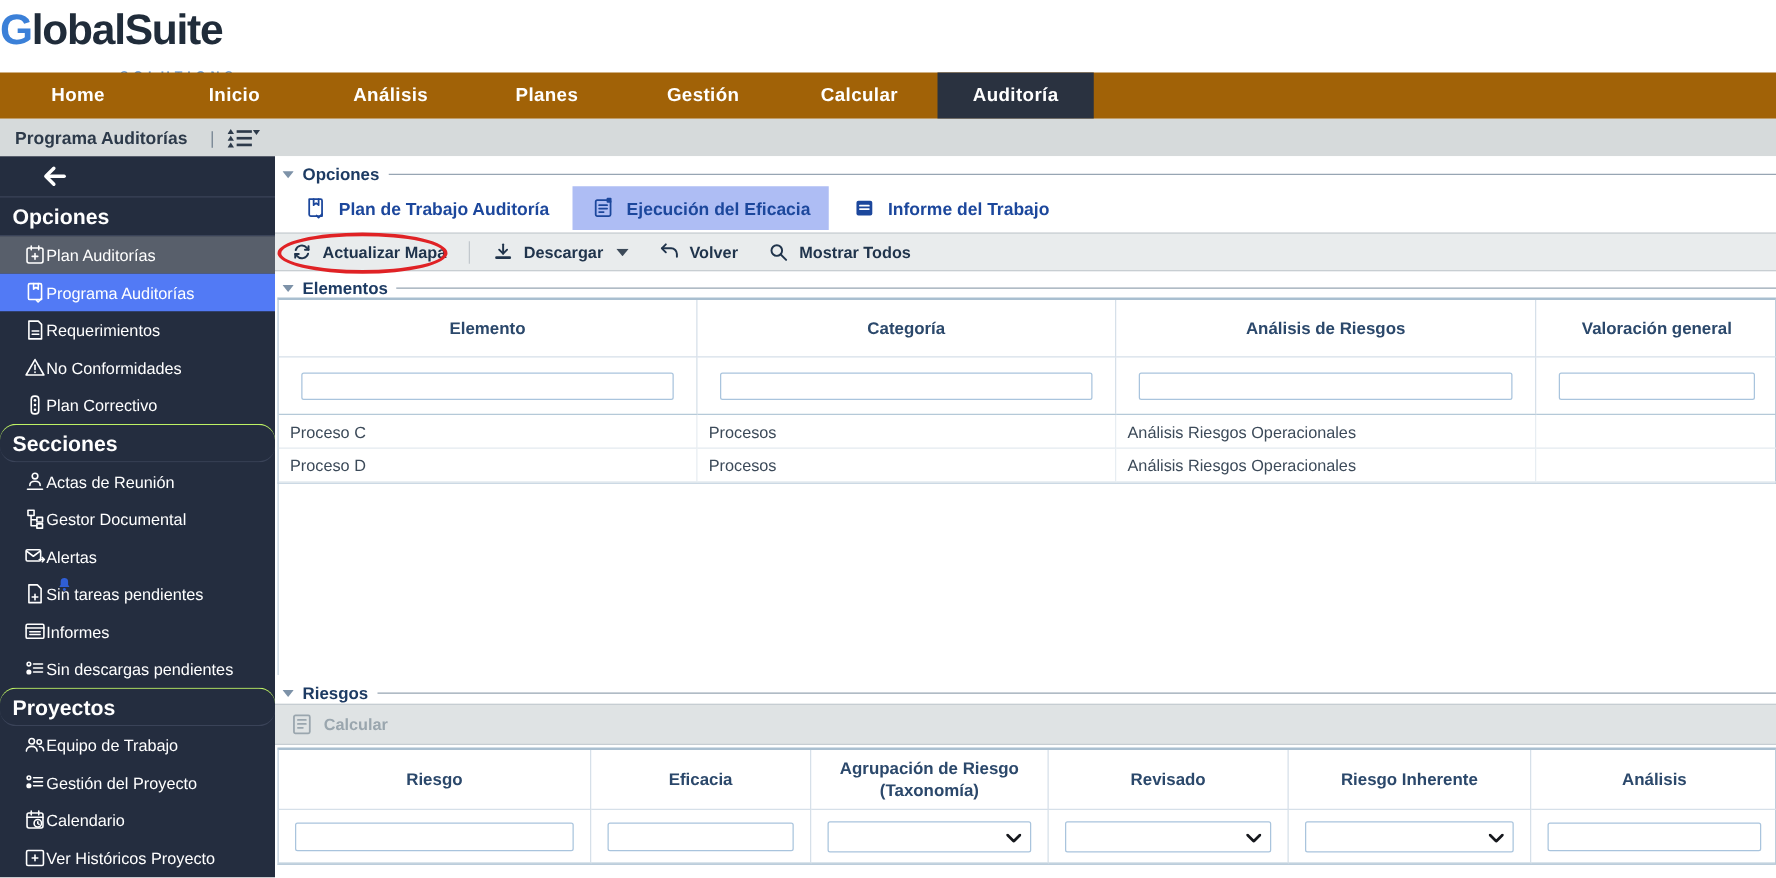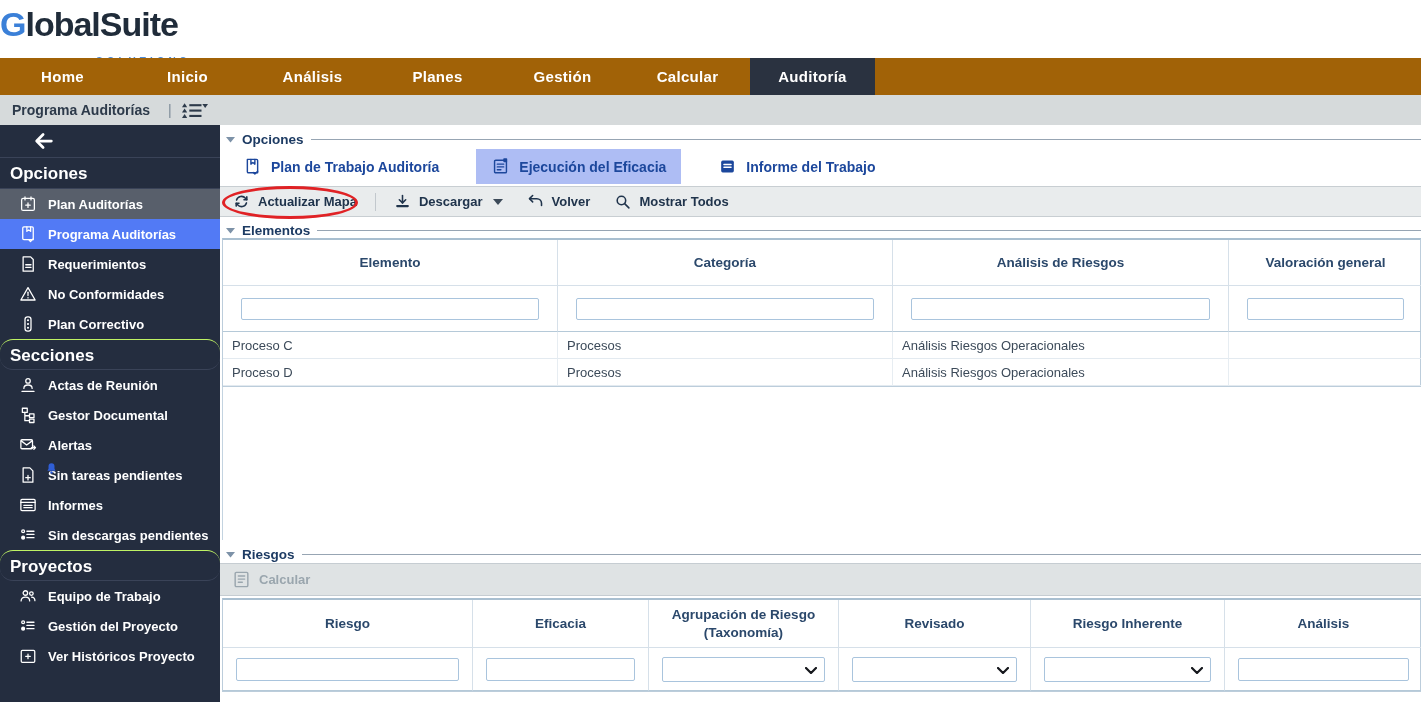--- a/index.html
+++ b/index.html
@@ -21,36 +21,36 @@
   .crumb { position:absolute; left:0; top:95px; width:1421px; height:30px; background:#d6dadb; display:flex; align-items:center; padding-left:12px; }
   .crumb-label { font-size:14px; font-weight:600; color:#2d3a4a; }
   .crumb-sep { margin:0 10px 0 18px; color:#7c8a97; font-size:14px; }
   .crumb-icon { display:inline-flex; cursor:pointer; }
 
   
   .sidebar { position:absolute; left:0; top:125px; width:220px; height:577px; background:#242d3f; color:#fff; }
   .back-row { height:33px; border-bottom:1px solid #3a4358; display:flex; align-items:center; padding-left:33px; cursor:pointer; color:#fff; }
   .sec-title { height:31px; line-height:31px; padding-left:10px; font-size:17px; font-weight:700; border-bottom:1px solid #3a4358; }
   .sec-title.bordered { border-top:1px solid #bef264;border-radius:13px; }
-  .side-item { height:30px; display:flex; align-items:center; gap:11px; padding-left:19px; font-size:13px; font-weight:700; cursor:pointer; }
+  .side-item { height:30px; display:flex; align-items:center; padding-left:19px; font-size:13px; font-weight:400; cursor:pointer; }
   .side-item.highlight { background:#585f6b; }
   .side-item.selected { background:#527af5; }
   .si { width:18px; height:18px; stroke:currentColor; fill:none; stroke-width:1.7; stroke-linecap:round; stroke-linejoin:round; flex:none; }
   .bell { position:absolute; left:45px; top:336px; width:13px; height:13px; }
 
   
   .main { position:absolute; left:220px; top:125px; width:1201px; height:577px; background:#fff; }
 
   .group-head { position:absolute; left:6px; right:0; height:16px; display:flex; align-items:center; gap:7px; }
   .gh-label { font-size:13.5px; font-weight:700; color:#1d3b63; white-space:nowrap; }
   .gh-line { flex:1; border-top:1px solid #97a5b3; margin-right:0; }
   .tri { display:inline-flex; cursor:pointer; }
 
   
-  .tabs { position:absolute; left:8px; top:24px; height:35px; display:flex; gap:22px; }
+  .tabs { position:absolute; left:8px; top:24px; height:35px; display:flex; gap:4px; }
   .tab { display:flex; align-items:center; gap:9px; padding:0 15px; font-size:14px; font-weight:700; color:#1c479c; cursor:pointer; white-space:nowrap; }
   .tab.selected { background:#aebdf4; }
   .tabi { width:19px; height:19px; stroke:currentColor; fill:none; stroke-width:1.8; stroke-linecap:round; stroke-linejoin:round; flex:none; }
 
   
   .toolbar { position:absolute; left:0; top:61px; width:1201px; height:31px; background:#e9eced;
              border-top:1px solid #c8ced2; border-bottom:1px solid #c8ced2;
              display:flex; align-items:center; padding-left:13px; gap:24px; }
   .tb-btn { display:flex; align-items:center; gap:8px; font-size:13px; font-weight:600; color:#20344c; cursor:pointer; white-space:nowrap; }
   .ti { width:17px; height:17px; stroke:currentColor; fill:none; stroke-width:2.2; stroke-linecap:round; stroke-linejoin:round; flex:none; }
@@ -277,20 +277,31 @@
             <circle cx="5.5" cy="7" r="1.9"></circle>
             <circle cx="5.5" cy="15.5" r="1.9" fill="currentColor"></circle>
             <path d="M10.5 7H20M10.5 11.2H20M10.5 15.5H20"></path>
           </svg>
         </span>
       <span>Gestión del Proyecto</span>
     </div>
     <div class="side-item">
       <span style="display:inline-flex">
           <svg class="si" viewBox="0 0 24 24">
+            <rect x="3.5" y="4.5" width="17" height="16" rx="2"></rect>
+            <path d="M8 2.5v4M16 2.5v4M3.5 9h17"></path>
+            <circle cx="15" cy="15.5" r="4" fill="#242d3f"></circle>
+            <path d="M15 13.8v1.9l1.4 1"></path>
+          </svg>
+        </span>
+      <span>Calendario</span>
+    </div>
+    <div class="side-item">
+      <span style="display:inline-flex">
+          <svg class="si" viewBox="0 0 24 24">
             <rect x="3" y="4.5" width="18" height="16" rx="1.5"></rect>
             <path d="M12 9.5v6M9 12.5h6"></path>
           </svg>
         </span>
       <span>Ver Históricos Proyecto</span>
     </div>
   </aside>
 
   <main class="main">
 

